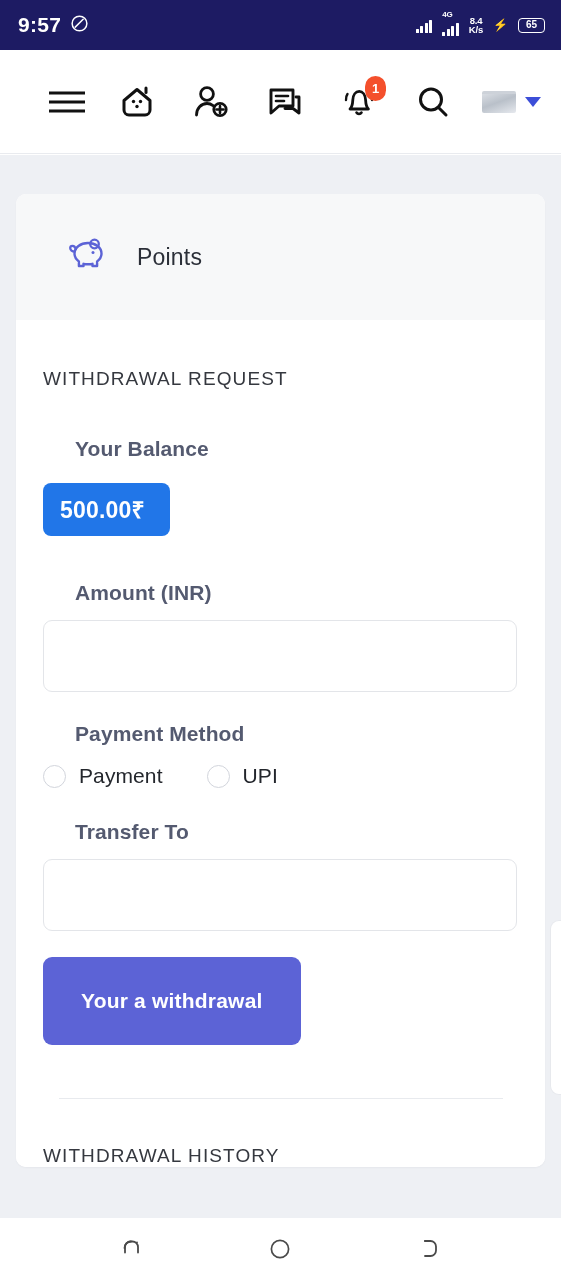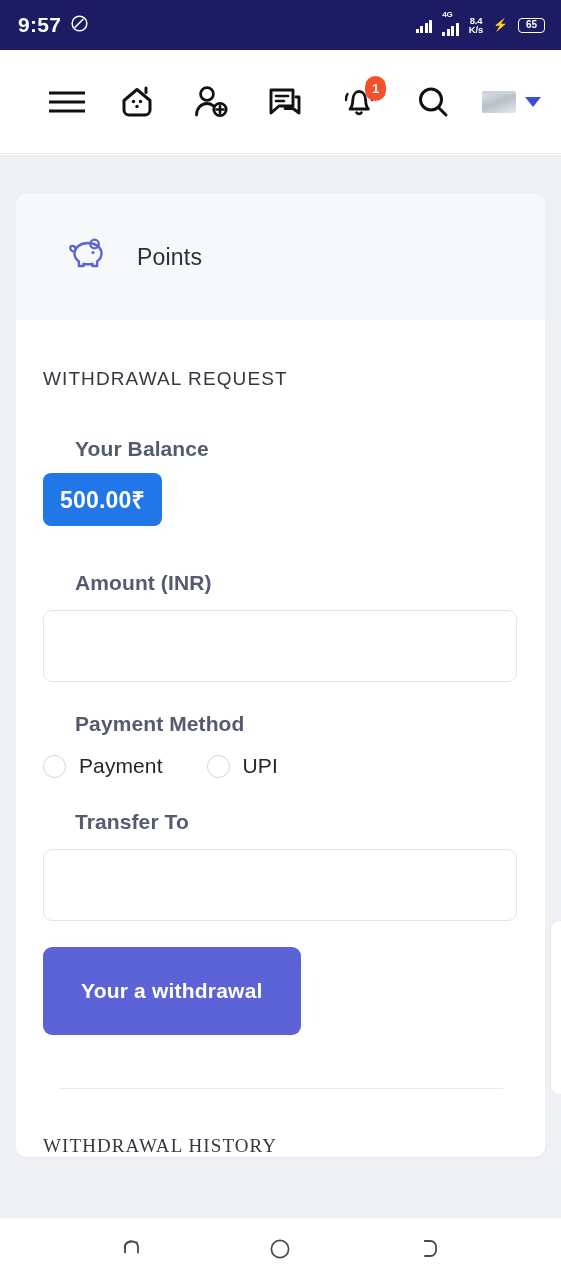--- a/index.html
+++ b/index.html
@@ -196,27 +196,27 @@
   .field-label {
     font-size: 21px;
     font-weight: 700;
     color: #545a70;
     letter-spacing: 0.1px;
     margin-left: 32px;
   }
   .lbl-balance { margin-top: 47px; }
   .balance-badge {
     display: inline-block;
-    margin-top: 12px;
+    margin-top: 22px;
     background: #2176e8;
     color: #ffffff;
     font-size: 23px;
     font-weight: 700;
     border-radius: 8px;
-    padding: 10px 17px 11px 17px;
+    padding: 10px 25px 11px 17px;
     letter-spacing: 0.2px;
   }
   .lbl-amount { margin-top: 45px; }
   .text-input {
     display: block;
     width: 100%;
     height: 72px;
     margin-top: 15px;
     border: 1px solid #e3e5e9;
     border-radius: 9px;
@@ -281,21 +281,20 @@
     height: 1px;
     background: #e8eaee;
     margin: 53px 0 0 16px;
     margin-right: 14px;
   }
   .history-caption {
     margin-top: 46px;
     font-size: 19px;
     color: #35383f;
     letter-spacing: 1.1px;
-    font-family: Liberation Serif, serif;
   }
 
   
   .scroll-indicator {
     position: absolute;
     right: 0;
     top: 765px;
     width: 11px;
     height: 175px;
     background: #ffffff;

